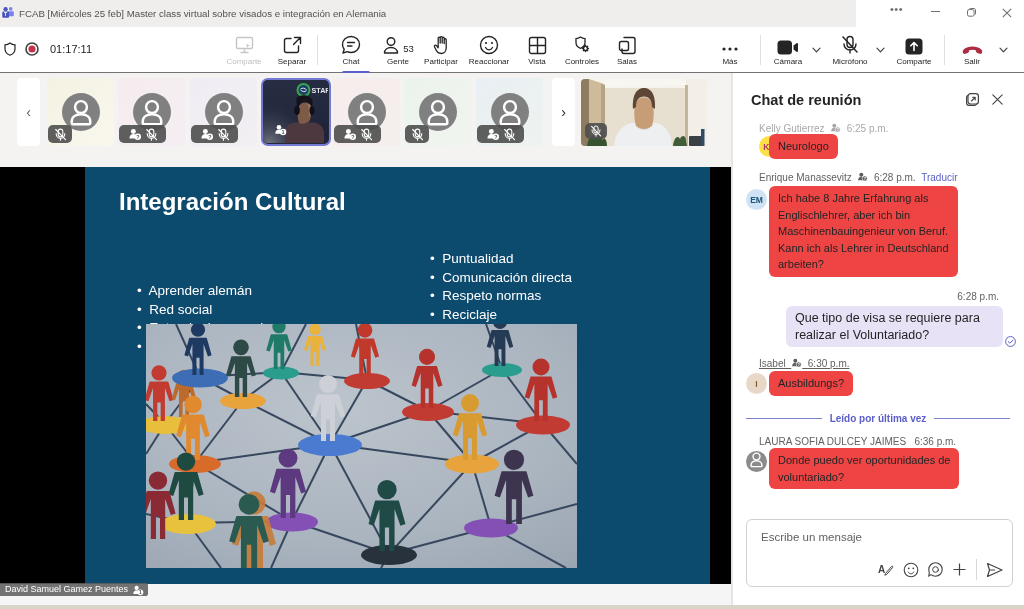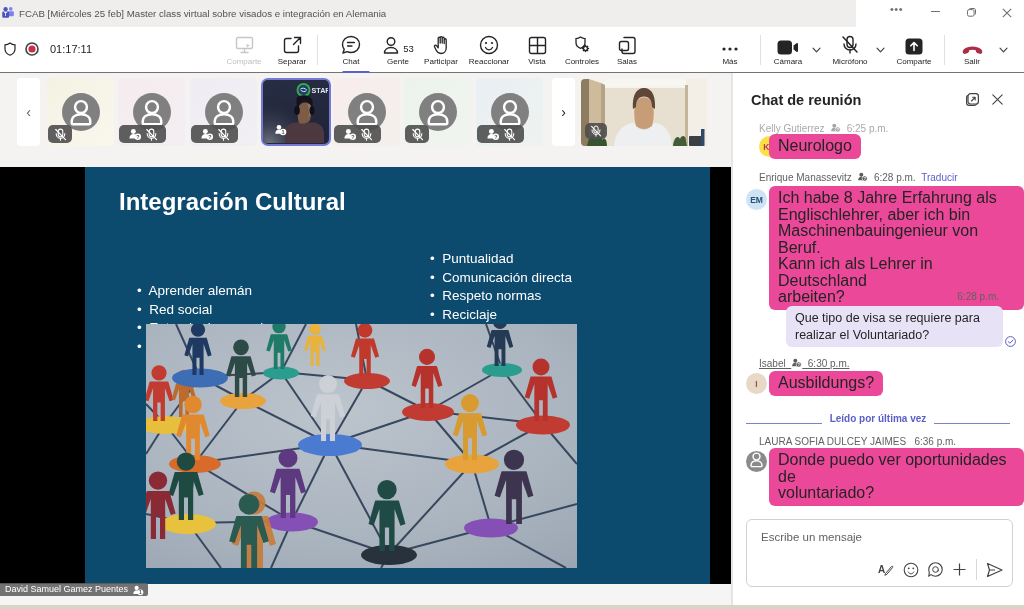--- a/index.html
+++ b/index.html
@@ -29,23 +29,23 @@
 .bul { position:absolute; font-size:13.5px; color:#fff; line-height:18.5px; }
 #namelabel { z-index:30; left:0px; top:583px; height:13px; background:rgba(96,96,96,.88); color:#fff; font-size:9px; line-height:13px; padding:0 4px 0 5px; display:flex; align-items:center; gap:4px; border-radius:0 2px 2px 0;}
 #understage { left:0; top:584px; width:731px; height:22px; background:#f5f5f5; }
 #bottombar { left:0; top:605px; width:1024px; height:4px; background:#d9d4c8; }
 #vsep { left:731px; top:73px; width:2px; height:532px; background:#e5e5e5; }
 
 #chat { left:733px; top:73px; width:291px; height:532px; background:#fff; }
 #chathead { position:absolute; left:18px; top:19px; font-size:14.5px; font-weight:bold; color:#242424; }
 .meta { position:absolute; font-size:10px; color:#616161; }
 .cavatar { position:absolute; width:21px; height:21px; border-radius:50%; font-size:8.5px; font-weight:bold; display:flex; align-items:center; justify-content:center; }
-.bubble { position:absolute; background:#ec4899; border-radius:6px; font-size:16px; color:#242424; line-height:16.5px; padding:4px 9px; }
+.bubble { position:absolute; background:#ef4444; border-radius:6px; font-size:11px; color:#242424; line-height:16.5px; padding:4px 9px; }
 .own { background:#e8e2f6; }
-#leido { position:absolute; left:13px; top:340px; width:264px; display:flex; align-items:flex-end; }
+#leido { position:absolute; left:13px; top:340px; width:264px; display:flex; align-items:center; }
 #leido .ln { flex:1; height:1px; background:#7b83c9; }
 #leido .tx { font-size:10px; font-weight:bold; color:#5b5fc7; padding:0 8px; }
 #inputbox { position:absolute; left:13px; top:446px; width:267px; height:68px; border:1px solid #d1d1d1; border-radius:6px; background:#fff; }
 #inputbox .ph { position:absolute; left:14px; top:11px; font-size:11.5px; color:#616161; }
 #inputbox .icons { position:absolute; right:8px; bottom:6px; display:flex; align-items:center; gap:9px; }
 </style>
 </head>
 <body>
 <div id="app">
 

